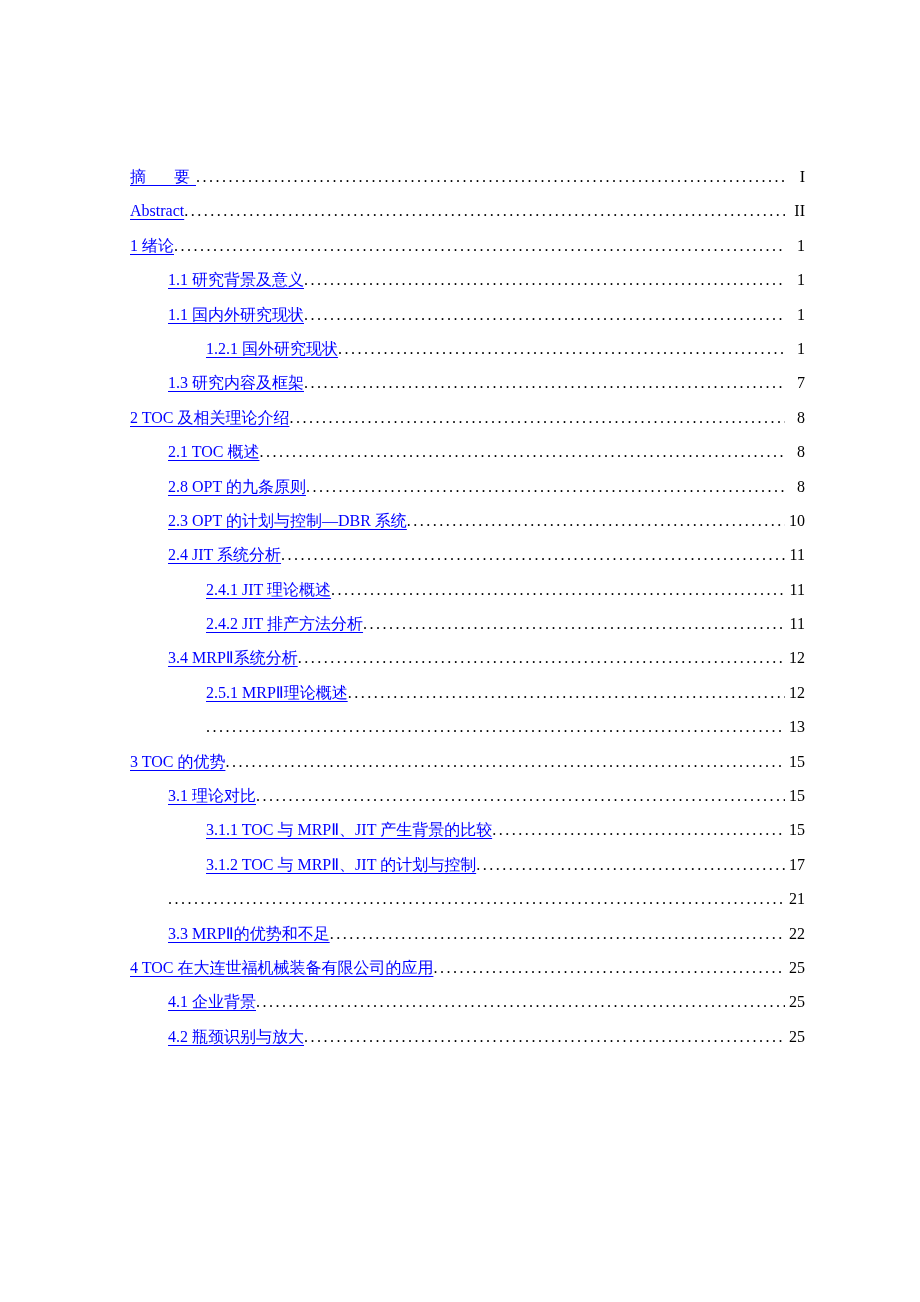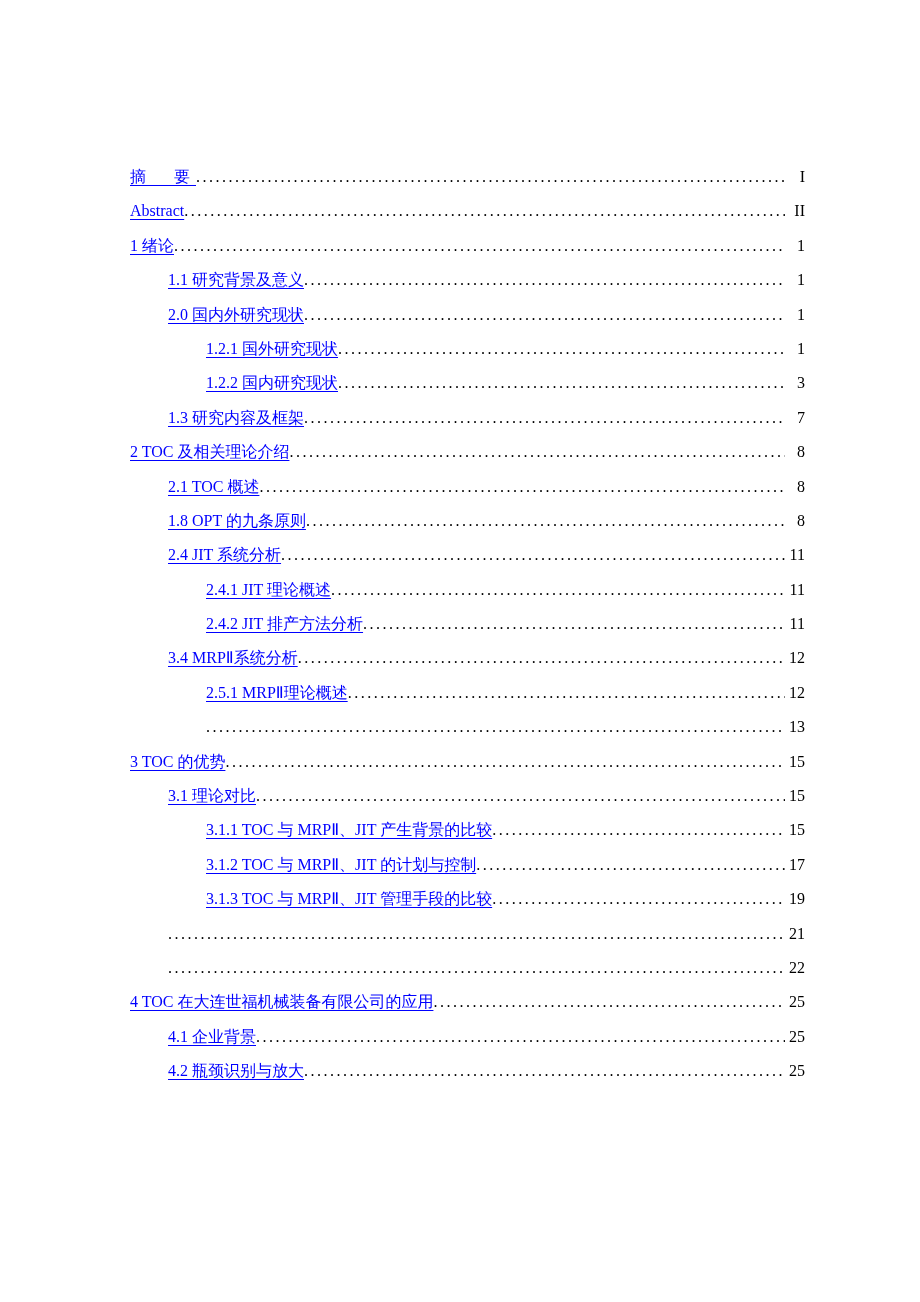--- a/index.html
+++ b/index.html
@@ -76,53 +76,53 @@
       <a class="toc-link" href="#">1  绪论</a>
       <span class="toc-dots"></span>
       <span class="toc-page">1</span>
     </div>
     <div class="toc-entry level-1">
       <a class="toc-link" href="#">1.1  研究背景及意义</a>
       <span class="toc-dots"></span>
       <span class="toc-page">1</span>
     </div>
     <div class="toc-entry level-1">
-      <a class="toc-link" href="#">2.0  国内外研究现状</a>
+      <a class="toc-link" href="#">1.1  国内外研究现状</a>
       <span class="toc-dots"></span>
       <span class="toc-page">1</span>
     </div>
     <div class="toc-entry level-2">
       <a class="toc-link" href="#">1.2.1  国外研究现状</a>
       <span class="toc-dots"></span>
       <span class="toc-page">1</span>
-    </div>
-    <div class="toc-entry level-2">
-      <a class="toc-link" href="#">1.2.2  国内研究现状</a>
-      <span class="toc-dots"></span>
-      <span class="toc-page">3</span>
     </div>
     <div class="toc-entry level-1">
       <a class="toc-link" href="#">1.3  研究内容及框架</a>
       <span class="toc-dots"></span>
       <span class="toc-page">7</span>
     </div>
     <div class="toc-entry level-0">
       <a class="toc-link" href="#">2  TOC 及相关理论介绍</a>
       <span class="toc-dots"></span>
       <span class="toc-page">8</span>
     </div>
     <div class="toc-entry level-1">
       <a class="toc-link" href="#">2.1  TOC 概述</a>
       <span class="toc-dots"></span>
       <span class="toc-page">8</span>
     </div>
     <div class="toc-entry level-1">
-      <a class="toc-link" href="#">1.8  OPT 的九条原则</a>
+      <a class="toc-link" href="#">2.8  OPT 的九条原则</a>
       <span class="toc-dots"></span>
       <span class="toc-page">8</span>
+    </div>
+    <div class="toc-entry level-1">
+      <a class="toc-link" href="#">2.3  OPT 的计划与控制—DBR 系统</a>
+      <span class="toc-dots"></span>
+      <span class="toc-page">10</span>
     </div>
     <div class="toc-entry level-1">
       <a class="toc-link" href="#">2.4  JIT 系统分析</a>
       <span class="toc-dots"></span>
       <span class="toc-page">11</span>
     </div>
     <div class="toc-entry level-2">
       <a class="toc-link" href="#">2.4.1  JIT 理论概述</a>
       <span class="toc-dots"></span>
       <span class="toc-page">11</span>
@@ -159,30 +159,26 @@
     <div class="toc-entry level-2">
       <a class="toc-link" href="#">3.1.1  TOC 与 MRPⅡ、JIT 产生背景的比较</a>
       <span class="toc-dots"></span>
       <span class="toc-page">15</span>
     </div>
     <div class="toc-entry level-2">
       <a class="toc-link" href="#">3.1.2  TOC 与 MRPⅡ、JIT 的计划与控制</a>
       <span class="toc-dots"></span>
       <span class="toc-page">17</span>
     </div>
-    <div class="toc-entry level-2">
-      <a class="toc-link" href="#">3.1.3  TOC 与 MRPⅡ、JIT 管理手段的比较</a>
-      <span class="toc-dots"></span>
-      <span class="toc-page">19</span>
-    </div>
     <div class="toc-entry level-1">
       <span class="toc-dots"></span>
       <span class="toc-page">21</span>
     </div>
     <div class="toc-entry level-1">
+      <a class="toc-link" href="#">3.3  MRPⅡ的优势和不足</a>
       <span class="toc-dots"></span>
       <span class="toc-page">22</span>
     </div>
     <div class="toc-entry level-0">
       <a class="toc-link" href="#">4  TOC 在大连世福机械装备有限公司的应用</a>
       <span class="toc-dots"></span>
       <span class="toc-page">25</span>
     </div>
     <div class="toc-entry level-1">
       <a class="toc-link" href="#">4.1  企业背景</a>

